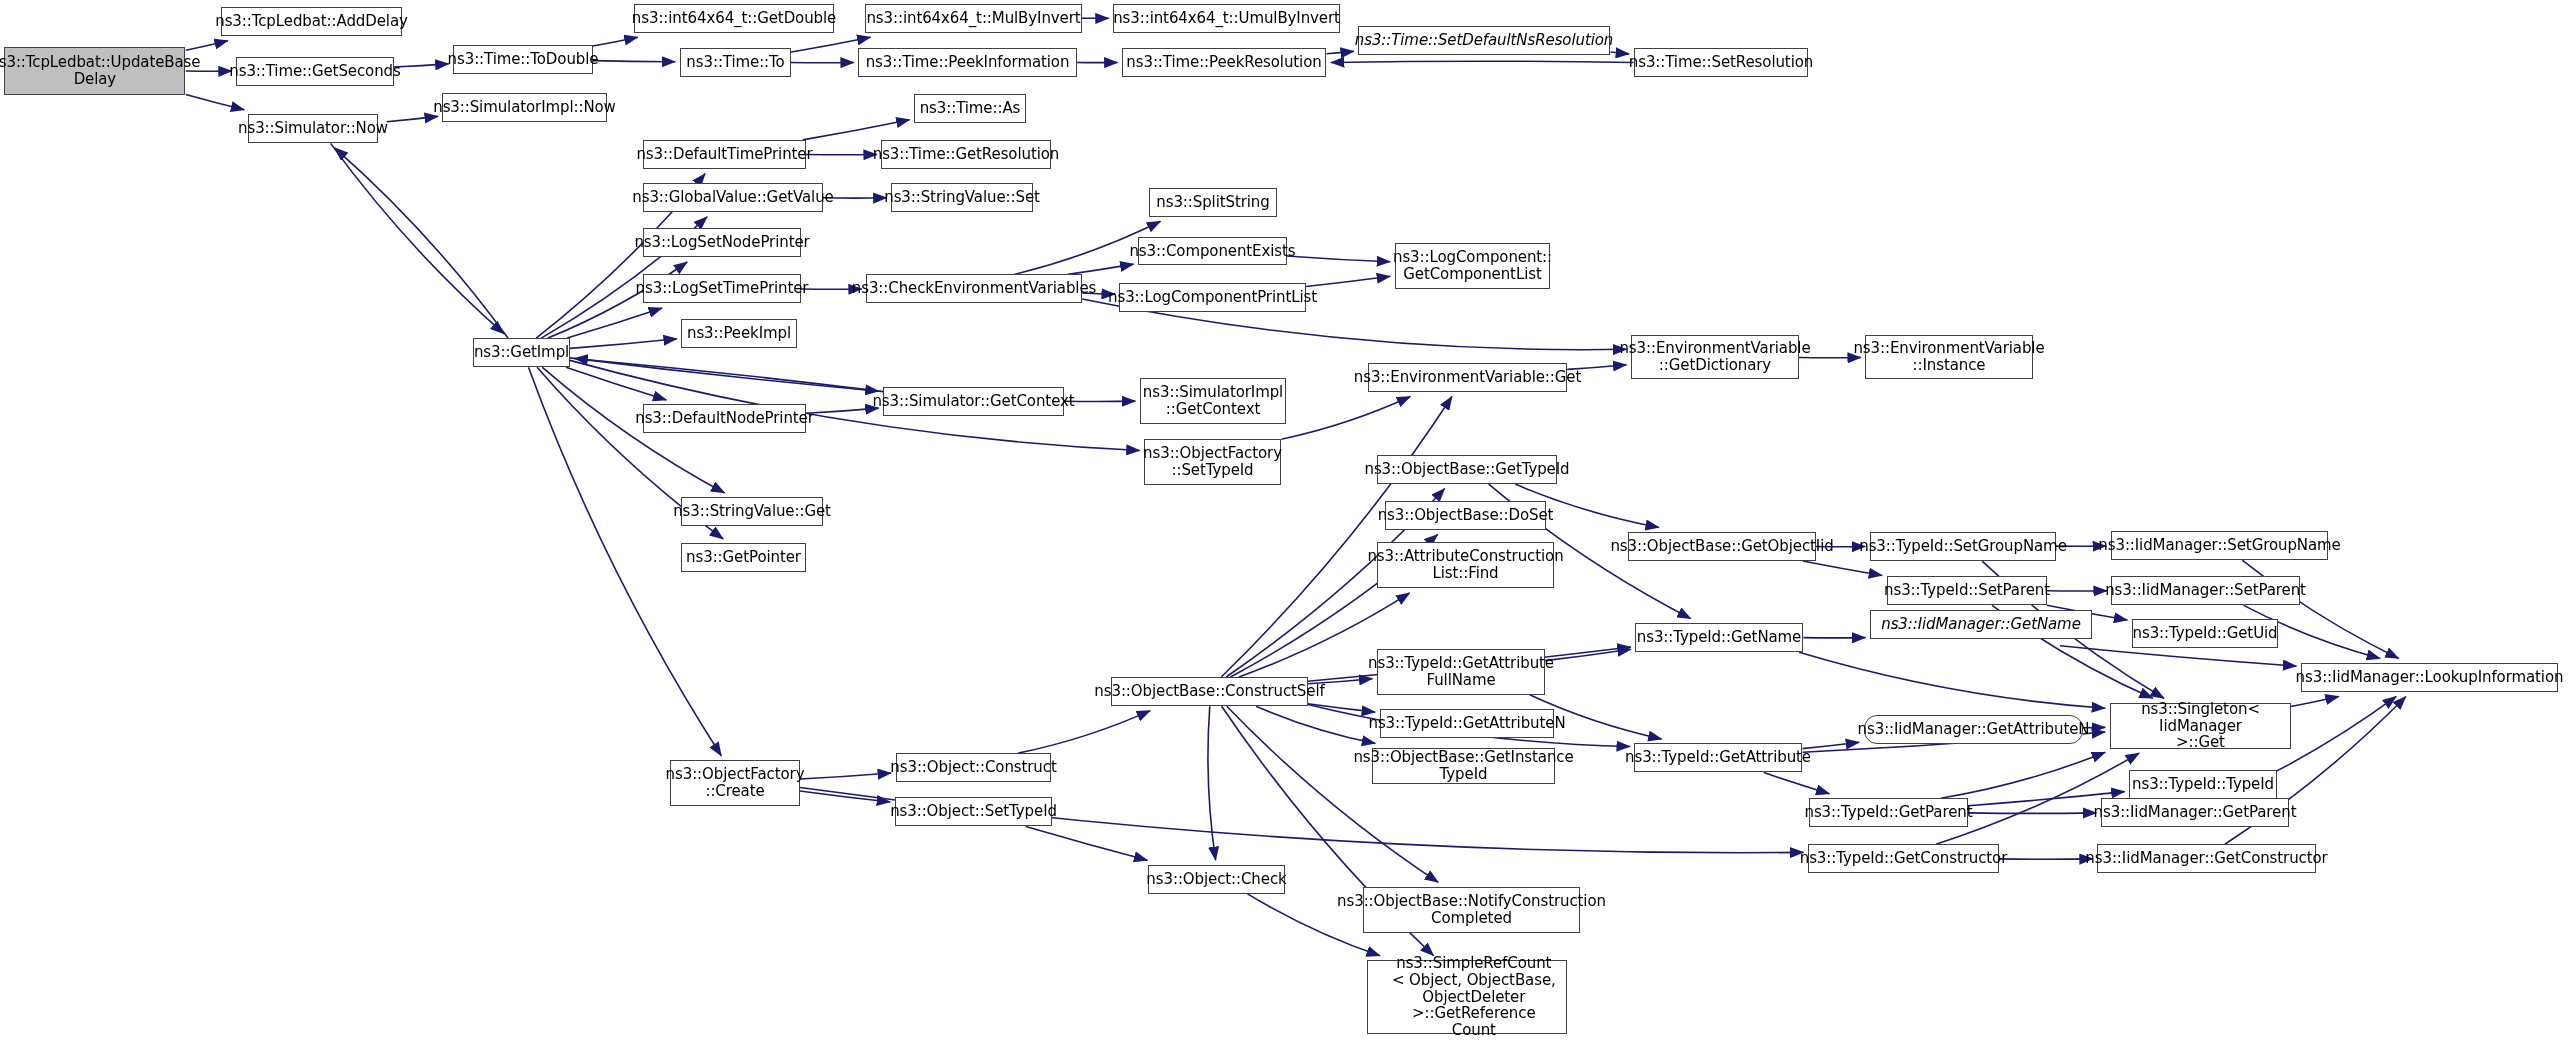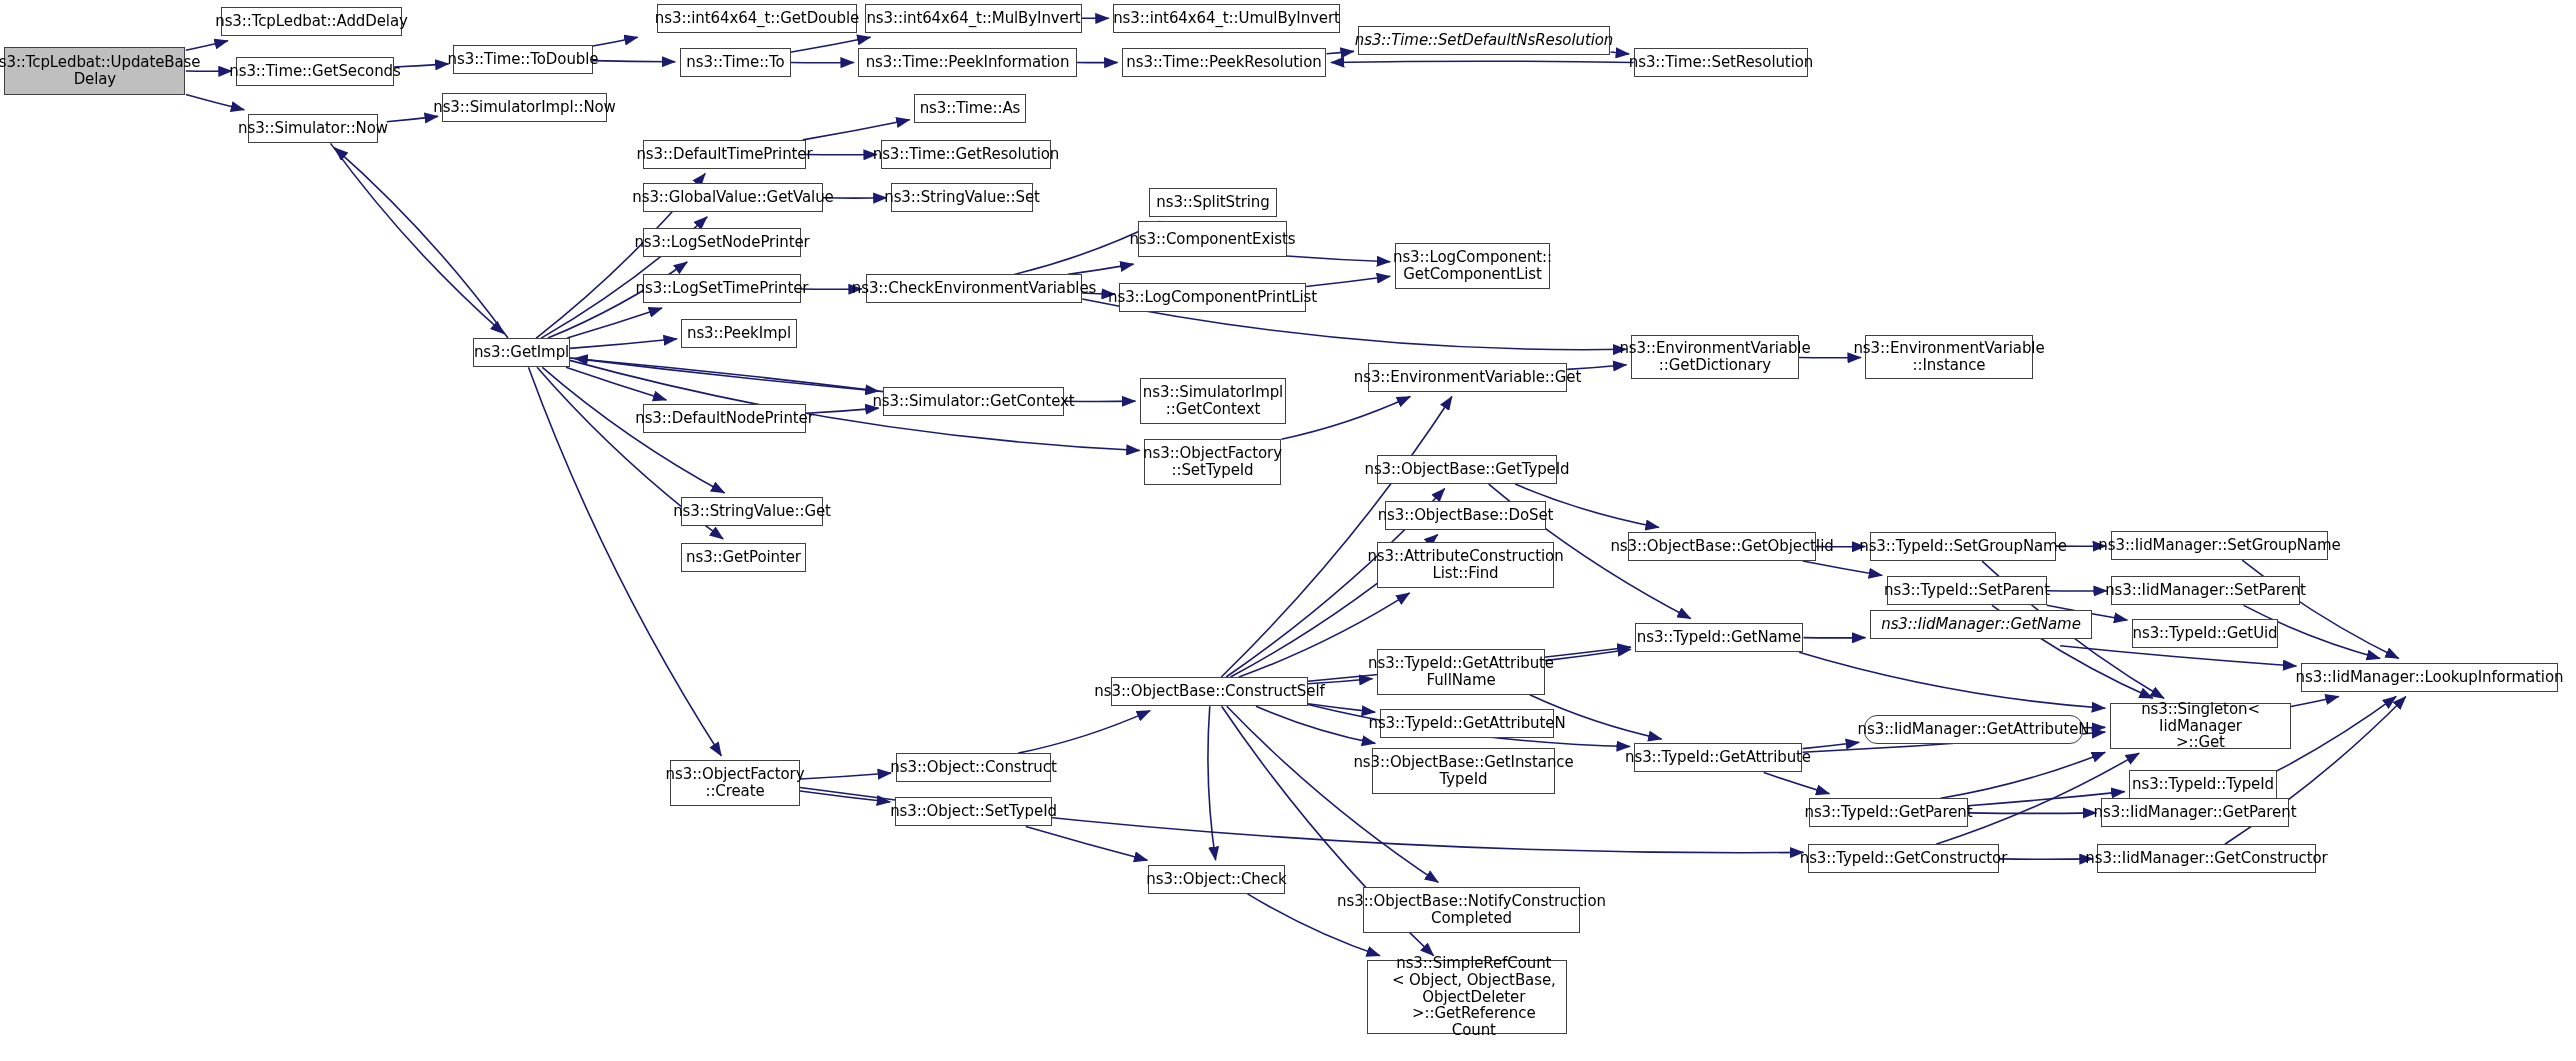--- a/index.html
+++ b/index.html
@@ -151,38 +151,38 @@
       </g>
   </svg>
   <div id="node-group">
       <div class="node root" style="left: 4.4px; top: 47px; width: 181px; height: 48px;">ns3::TcpLedbat::UpdateBase
 Delay</div>
       <div class="node" style="left: 221px; top: 7px; width: 181px; height: 29px;">ns3::TcpLedbat::AddDelay</div>
       <div class="node" style="left: 236px; top: 57px; width: 158px; height: 29px;">ns3::Time::GetSeconds</div>
       <div class="node" style="left: 248px; top: 114px; width: 130px; height: 29px;">ns3::Simulator::Now</div>
       <div class="node" style="left: 453px; top: 45px; width: 140px; height: 29px;">ns3::Time::ToDouble</div>
       <div class="node" style="left: 442px; top: 93px; width: 165px; height: 29px;">ns3::SimulatorImpl::Now</div>
-      <div class="node" style="left: 634px; top: 3.5px; width: 200px; height: 29px; margin-left: 23px;">ns3::int64x64_t::GetDouble</div>
+      <div class="node" style="left: 634px; top: 3.5px; width: 200px; height: 29px;">ns3::int64x64_t::GetDouble</div>
       <div class="node" style="left: 680px; top: 48px; width: 111px; height: 29px;">ns3::Time::To</div>
       <div class="node" style="left: 865px; top: 3.5px; width: 217px; height: 29px;">ns3::int64x64_t::MulByInvert</div>
       <div class="node" style="left: 858px; top: 48px; width: 219px; height: 29px;">ns3::Time::PeekInformation</div>
       <div class="node" style="left: 1113px; top: 3.5px; width: 227px; height: 29px;">ns3::int64x64_t::UmulByInvert</div>
       <div class="node" style="left: 1122px; top: 48px; width: 204px; height: 29px;">ns3::Time::PeekResolution</div>
       <div class="node" style="left: 1358px; top: 26px; width: 252px; height: 29px; font-style: italic;">ns3::Time::SetDefaultNsResolution</div>
       <div class="node" style="left: 1634px; top: 48px; width: 174px; height: 29px;">ns3::Time::SetResolution</div>
       <div class="node" style="left: 914px; top: 94px; width: 112px; height: 29px;">ns3::Time::As</div>
       <div class="node" style="left: 643px; top: 140px; width: 163px; height: 29px;">ns3::DefaultTimePrinter</div>
       <div class="node" style="left: 881px; top: 140px; width: 170px; height: 29px;">ns3::Time::GetResolution</div>
       <div class="node" style="left: 643px; top: 183px; width: 180px; height: 29px;">ns3::GlobalValue::GetValue</div>
       <div class="node" style="left: 891px; top: 183px; width: 142px; height: 29px;">ns3::StringValue::Set</div>
       <div class="node" style="left: 643px; top: 228px; width: 158px; height: 29px;">ns3::LogSetNodePrinter</div>
       <div class="node" style="left: 643px; top: 274px; width: 158px; height: 29px;">ns3::LogSetTimePrinter</div>
       <div class="node" style="left: 866px; top: 274px; width: 216px; height: 29px;">ns3::CheckEnvironmentVariables</div>
       <div class="node" style="left: 1149px; top: 188px; width: 128px; height: 29px;">ns3::SplitString</div>
-      <div class="node" style="left: 1138px; top: 221px; width: 149px; height: 36px;">ns3::ComponentExists</div>
+      <div class="node" style="left: 1138px; top: 237px; width: 149px; height: 28px;">ns3::ComponentExists</div>
       <div class="node" style="left: 1119px; top: 283px; width: 187px; height: 29px;">ns3::LogComponentPrintList</div>
       <div class="node" style="left: 1395px; top: 243px; width: 155px; height: 46px;">ns3::LogComponent::
 GetComponentList</div>
       <div class="node" style="left: 681px; top: 319px; width: 116px; height: 29px;">ns3::PeekImpl</div>
       <div class="node" style="left: 473px; top: 338px; width: 97px; height: 29px;">ns3::GetImpl</div>
       <div class="node" style="left: 1631px; top: 335px; width: 168px; height: 44px;">ns3::EnvironmentVariable
 ::GetDictionary</div>
       <div class="node" style="left: 1865px; top: 335px; width: 168px; height: 44px;">ns3::EnvironmentVariable
 ::Instance</div>
       <div class="node" style="left: 1368px; top: 363px; width: 199px; height: 29px;">ns3::EnvironmentVariable::Get</div>
@@ -207,21 +207,21 @@
       <div class="node" style="left: 1635px; top: 623px; width: 168px; height: 29px;">ns3::TypeId::GetName</div>
       <div class="node" style="left: 1870px; top: 610px; width: 222px; height: 29px; font-style: italic;">ns3::IidManager::GetName</div>
       <div class="node" style="left: 1377px; top: 649px; width: 168px; height: 46px;">ns3::TypeId::GetAttribute
 FullName</div>
       <div class="node" style="left: 1111px; top: 677px; width: 197px; height: 29px;">ns3::ObjectBase::ConstructSelf</div>
       <div class="node" style="left: 2301px; top: 663px; width: 257px; height: 29px;">ns3::IidManager::LookupInformation</div>
       <div class="node" style="left: 1380px; top: 709px; width: 174px; height: 29px;">ns3::TypeId::GetAttributeN</div>
       <div class="node" style="left: 2110px; top: 703px; width: 181px; height: 46px;">ns3::Singleton&lt; IidManager
 &gt;::Get</div>
       <div class="node" style="left: 1864px; top: 715px; width: 219px; height: 29px; border-radius: 13px;">ns3::IidManager::GetAttributeN</div>
-      <div class="node" style="left: 1372px; top: 748px; width: 183px; height: 46px;">ns3::ObjectBase::GetInstance
+      <div class="node" style="left: 1372px; top: 748px; width: 183px; height: 36px;">ns3::ObjectBase::GetInstance
 TypeId</div>
       <div class="node" style="left: 1634px; top: 743px; width: 168px; height: 29px;">ns3::TypeId::GetAttribute</div>
       <div class="node" style="left: 670px; top: 760px; width: 130px; height: 46px;">ns3::ObjectFactory
 ::Create</div>
       <div class="node" style="left: 896px; top: 753px; width: 155px; height: 29px;">ns3::Object::Construct</div>
       <div class="node" style="left: 2129px; top: 770px; width: 148px; height: 29px;">ns3::TypeId::TypeId</div>
       <div class="node" style="left: 895px; top: 797px; width: 157px; height: 29px;">ns3::Object::SetTypeId</div>
       <div class="node" style="left: 1809px; top: 798px; width: 159px; height: 29px;">ns3::TypeId::GetParent</div>
       <div class="node" style="left: 2101px; top: 798px; width: 188px; height: 29px;">ns3::IidManager::GetParent</div>
       <div class="node" style="left: 1808px; top: 844px; width: 191px; height: 29px;">ns3::TypeId::GetConstructor</div>

